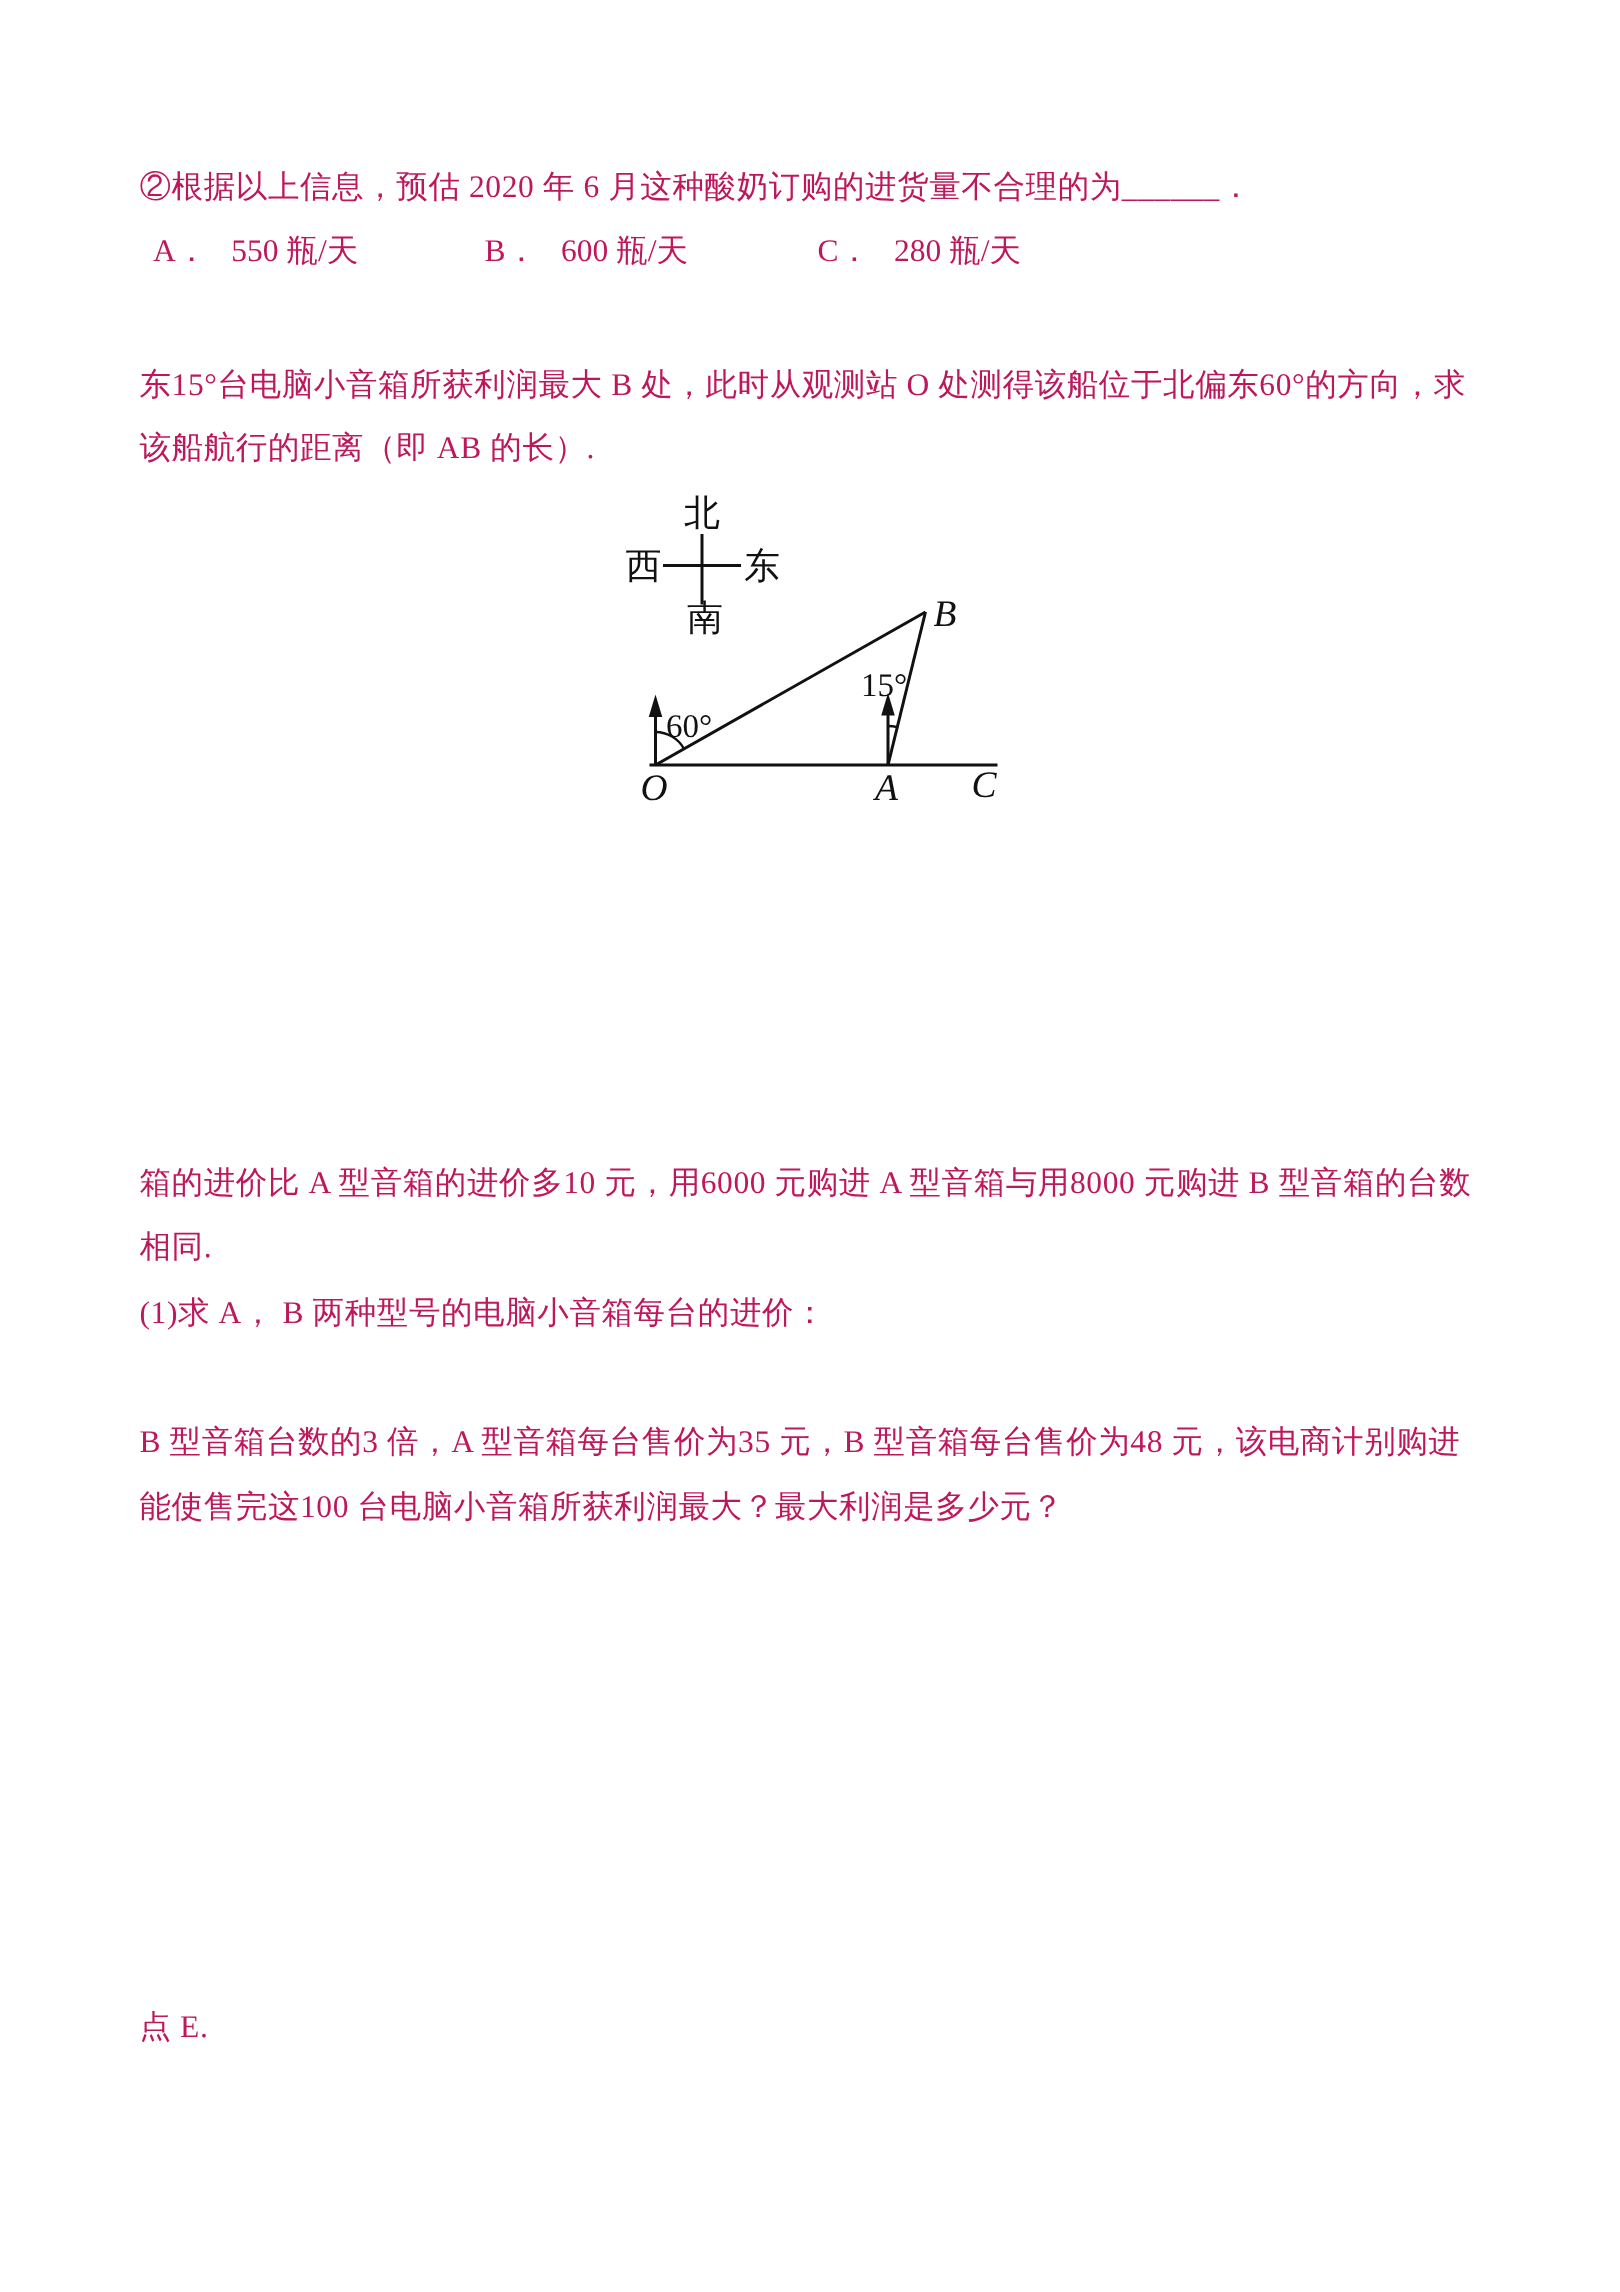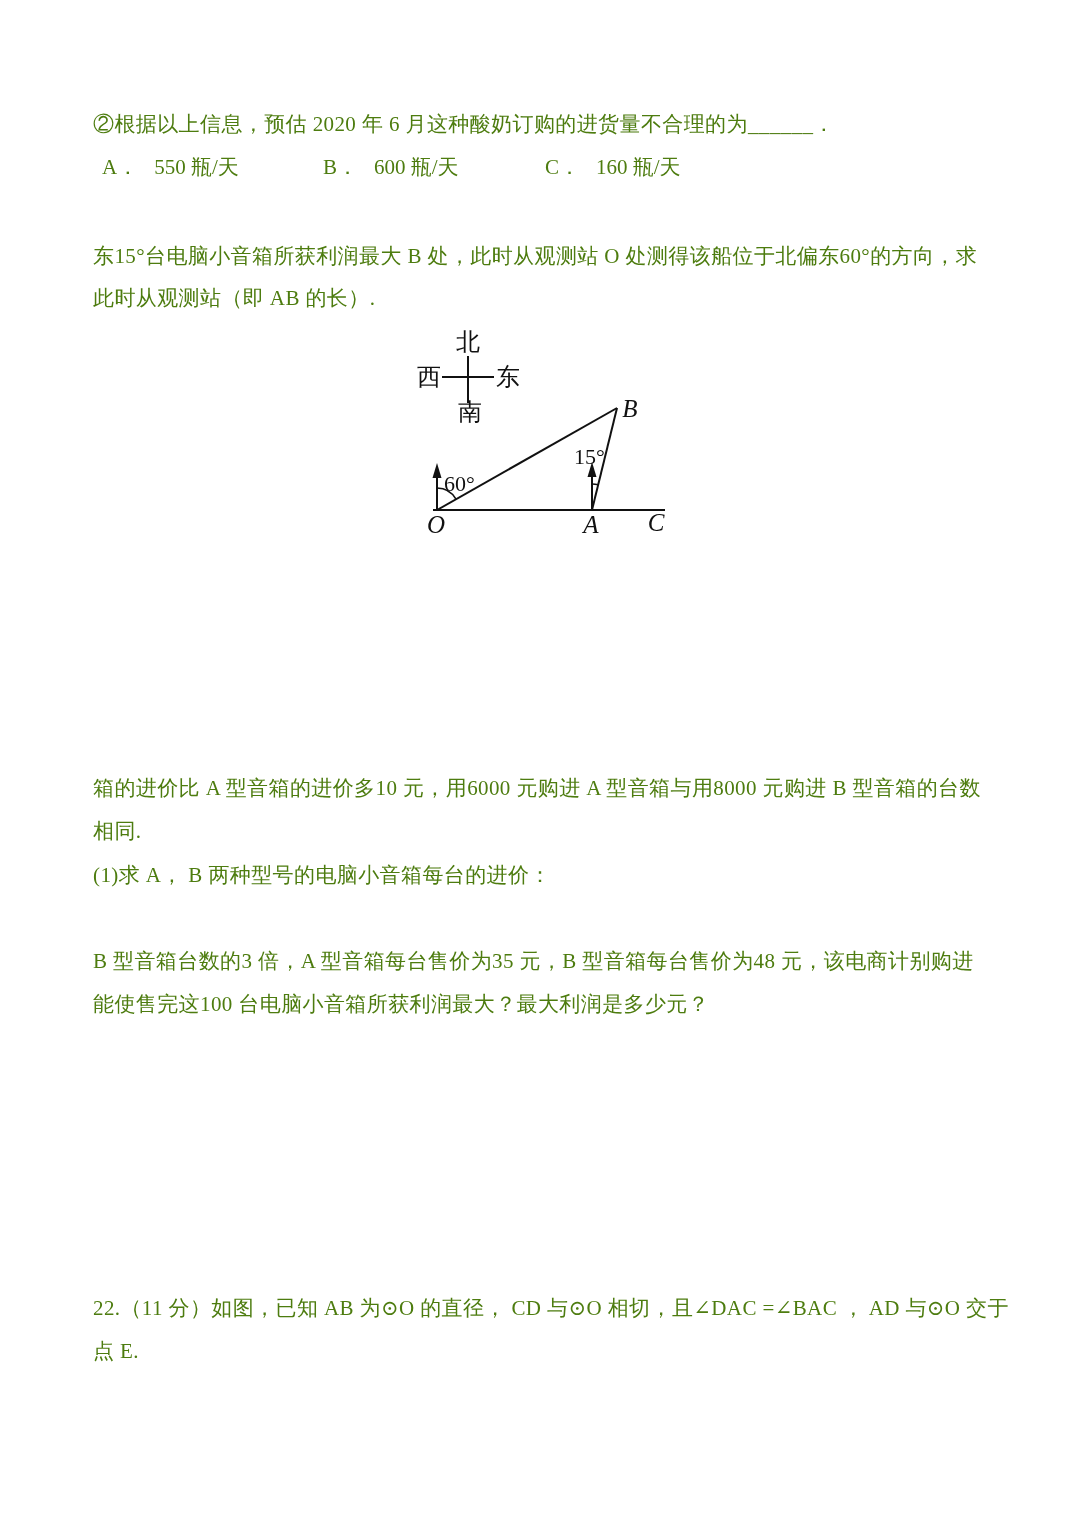--- a/index.html
+++ b/index.html
@@ -6,21 +6,21 @@
     margin: 0;
     padding: 0;
     background: #ffffff;
   }
   .page {
     position: relative;
     width: 1064px;
     height: 1528px;
     background: #ffffff;
     font-family: "Liberation Serif", "DejaVu Serif", serif;
-    color: #4d7c0f;
+    color: #be185d;
     overflow: hidden;
   }
   .tline {
     position: absolute;
     left: 93px;
     font-size: 21px;
     line-height: 30px;
     white-space: nowrap;
     letter-spacing: 0.4px;
   }
@@ -71,26 +71,26 @@
   <div class="tline" style="top:109px">②根据以上信息，预估 2020 年 6 月这种酸奶订购的进货量不合理的为______．</div>
 
   <div>
     <span class="opt" style="left:102px; top:152px">
       <span>A．</span><span class="optval">550 瓶/天</span>
     </span>
     <span class="opt" style="left:323px; top:152px">
       <span>B．</span><span class="optval">600 瓶/天</span>
     </span>
     <span class="opt" style="left:545px; top:152px">
-      <span>C．</span><span class="optval">160 瓶/天</span>
+      <span>C．</span><span class="optval">280 瓶/天</span>
     </span>
   </div>
 
   <div class="tline" style="top:241px">东15°台电脑小音箱所获利润最大 B 处，此时从观测站 O 处测得该船位于北偏东60°的方向，求</div>
-  <div class="tline" style="top:283px">此时从观测站（即 AB 的长）.</div>
+  <div class="tline" style="top:283px">该船航行的距离（即 AB 的长）.</div>
 
   <svg class="figure-svg" width="295" height="218" viewBox="398 328 295 218">
 
     <g>
       <line x1="468" y1="356" x2="468" y2="403" stroke-width="2"></line>
       <line x1="442" y1="377" x2="494" y2="377" stroke-width="2"></line>
       <text class="fig-cjk" x="468" y="350" text-anchor="middle">北</text>
       <text class="fig-cjk" x="470" y="420" text-anchor="middle">南</text>
       <text class="fig-cjk" x="429" y="385" text-anchor="middle">西</text>
       <text class="fig-cjk" x="508" y="385" text-anchor="middle">东</text>
@@ -123,16 +123,15 @@
       <text class="fig-angle" x="574" y="464" text-anchor="start">15°</text>
     </g>
   </svg>
 
   <div class="tline" style="top:773px">箱的进价比 A 型音箱的进价多10 元，用6000 元购进 A 型音箱与用8000 元购进 B 型音箱的台数</div>
   <div class="tline" style="top:816px">相同.</div>
   <div class="tline" style="top:860px">(1)求 A， B 两种型号的电脑小音箱每台的进价：</div>
   <div class="tline" style="top:946px">B 型音箱台数的3 倍，A 型音箱每台售价为35 元，B 型音箱每台售价为48 元，该电商计别购进</div>
   <div class="tline" style="top:989px">能使售完这100 台电脑小音箱所获利润最大？最大利润是多少元？</div>
 
-  <div class="tline" style="top:1293px">22.（11 分）如图，已知 AB 为⊙O 的直径， CD 与⊙O 相切，且∠DAC =∠BAC ， AD 与⊙O 交于</div>
   <div class="tline" style="top:1336px">点 E.</div>
 
 </div>
 
 </body></html>

